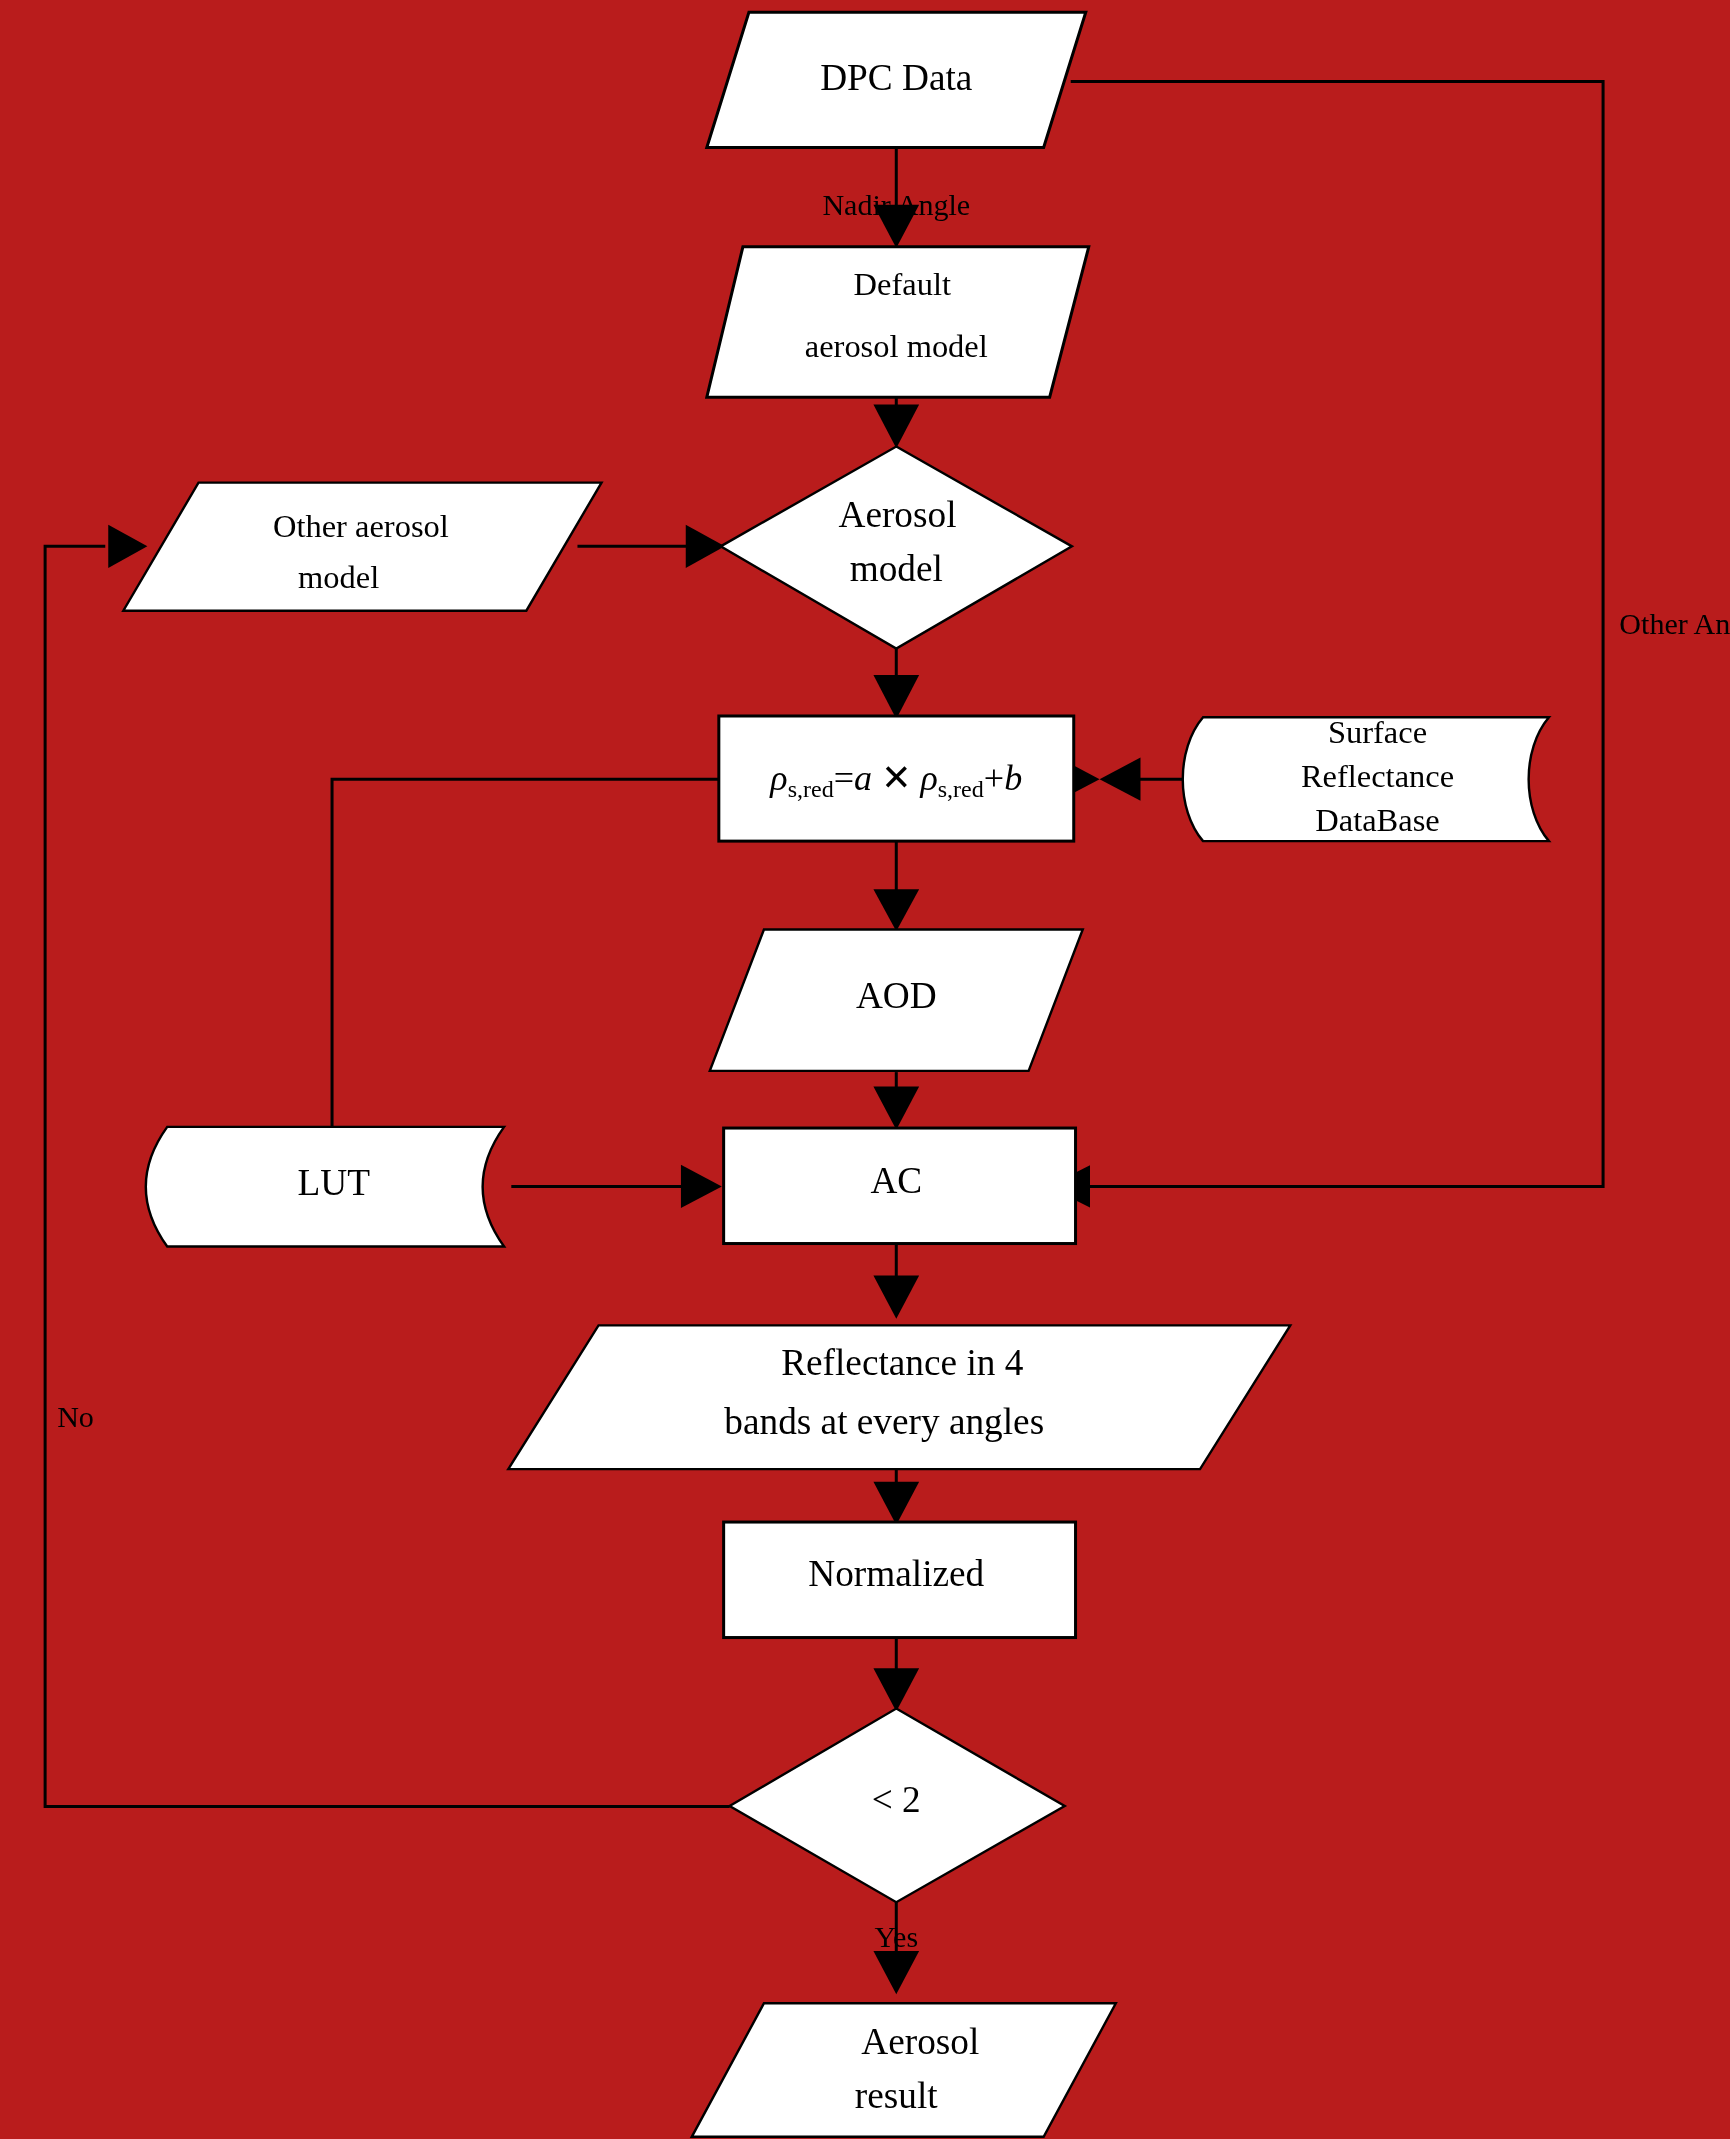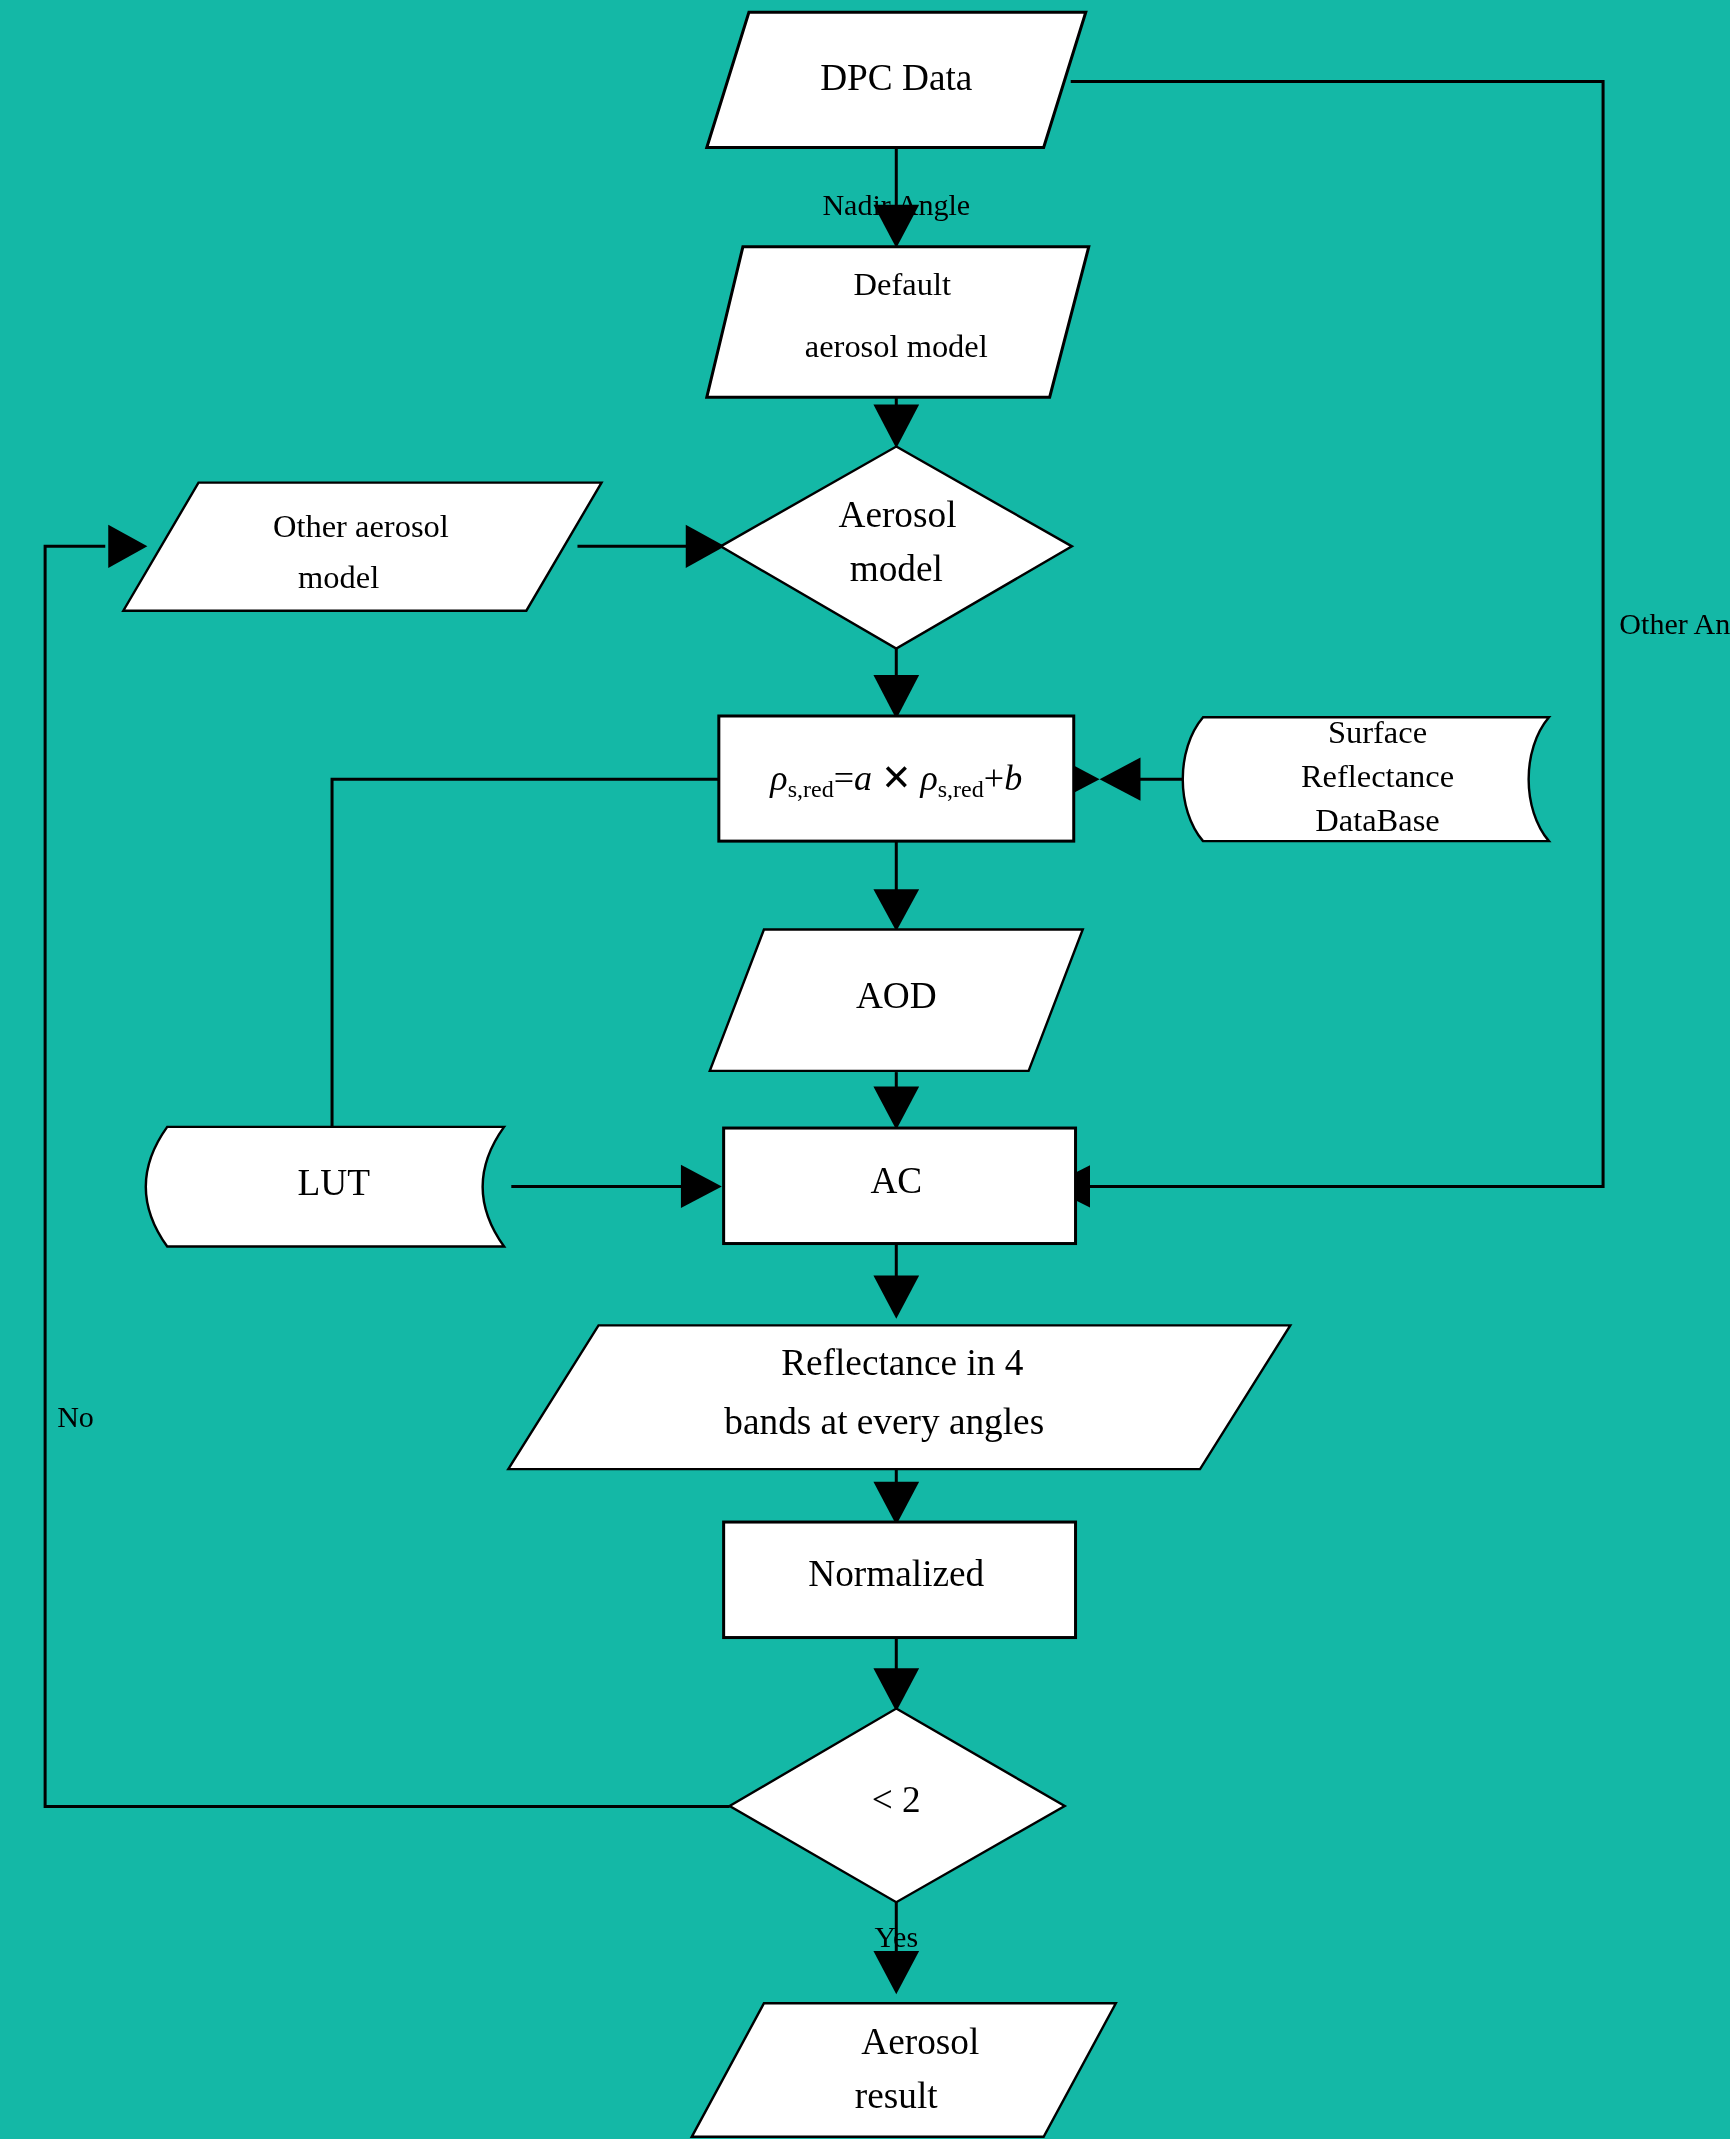--- a/index.html
+++ b/index.html
@@ -4,21 +4,21 @@
 <style>
   html, body {
     margin: 0;
     padding: 0;
     background: #ffffff;
   }
   #diagram-root {
     width: 1730px;
     height: 2140px;
     position: relative;
-    background: #14b8a6;
+    background: #b91c1c;
     font-family: "Liberation Serif", "DejaVu Serif", serif;
   }
   svg#flowchart {
     display: block;
     width: 1730px;
     height: 2140px;
   }
   .shape {
     fill: #ffffff;
     stroke: #000000;

